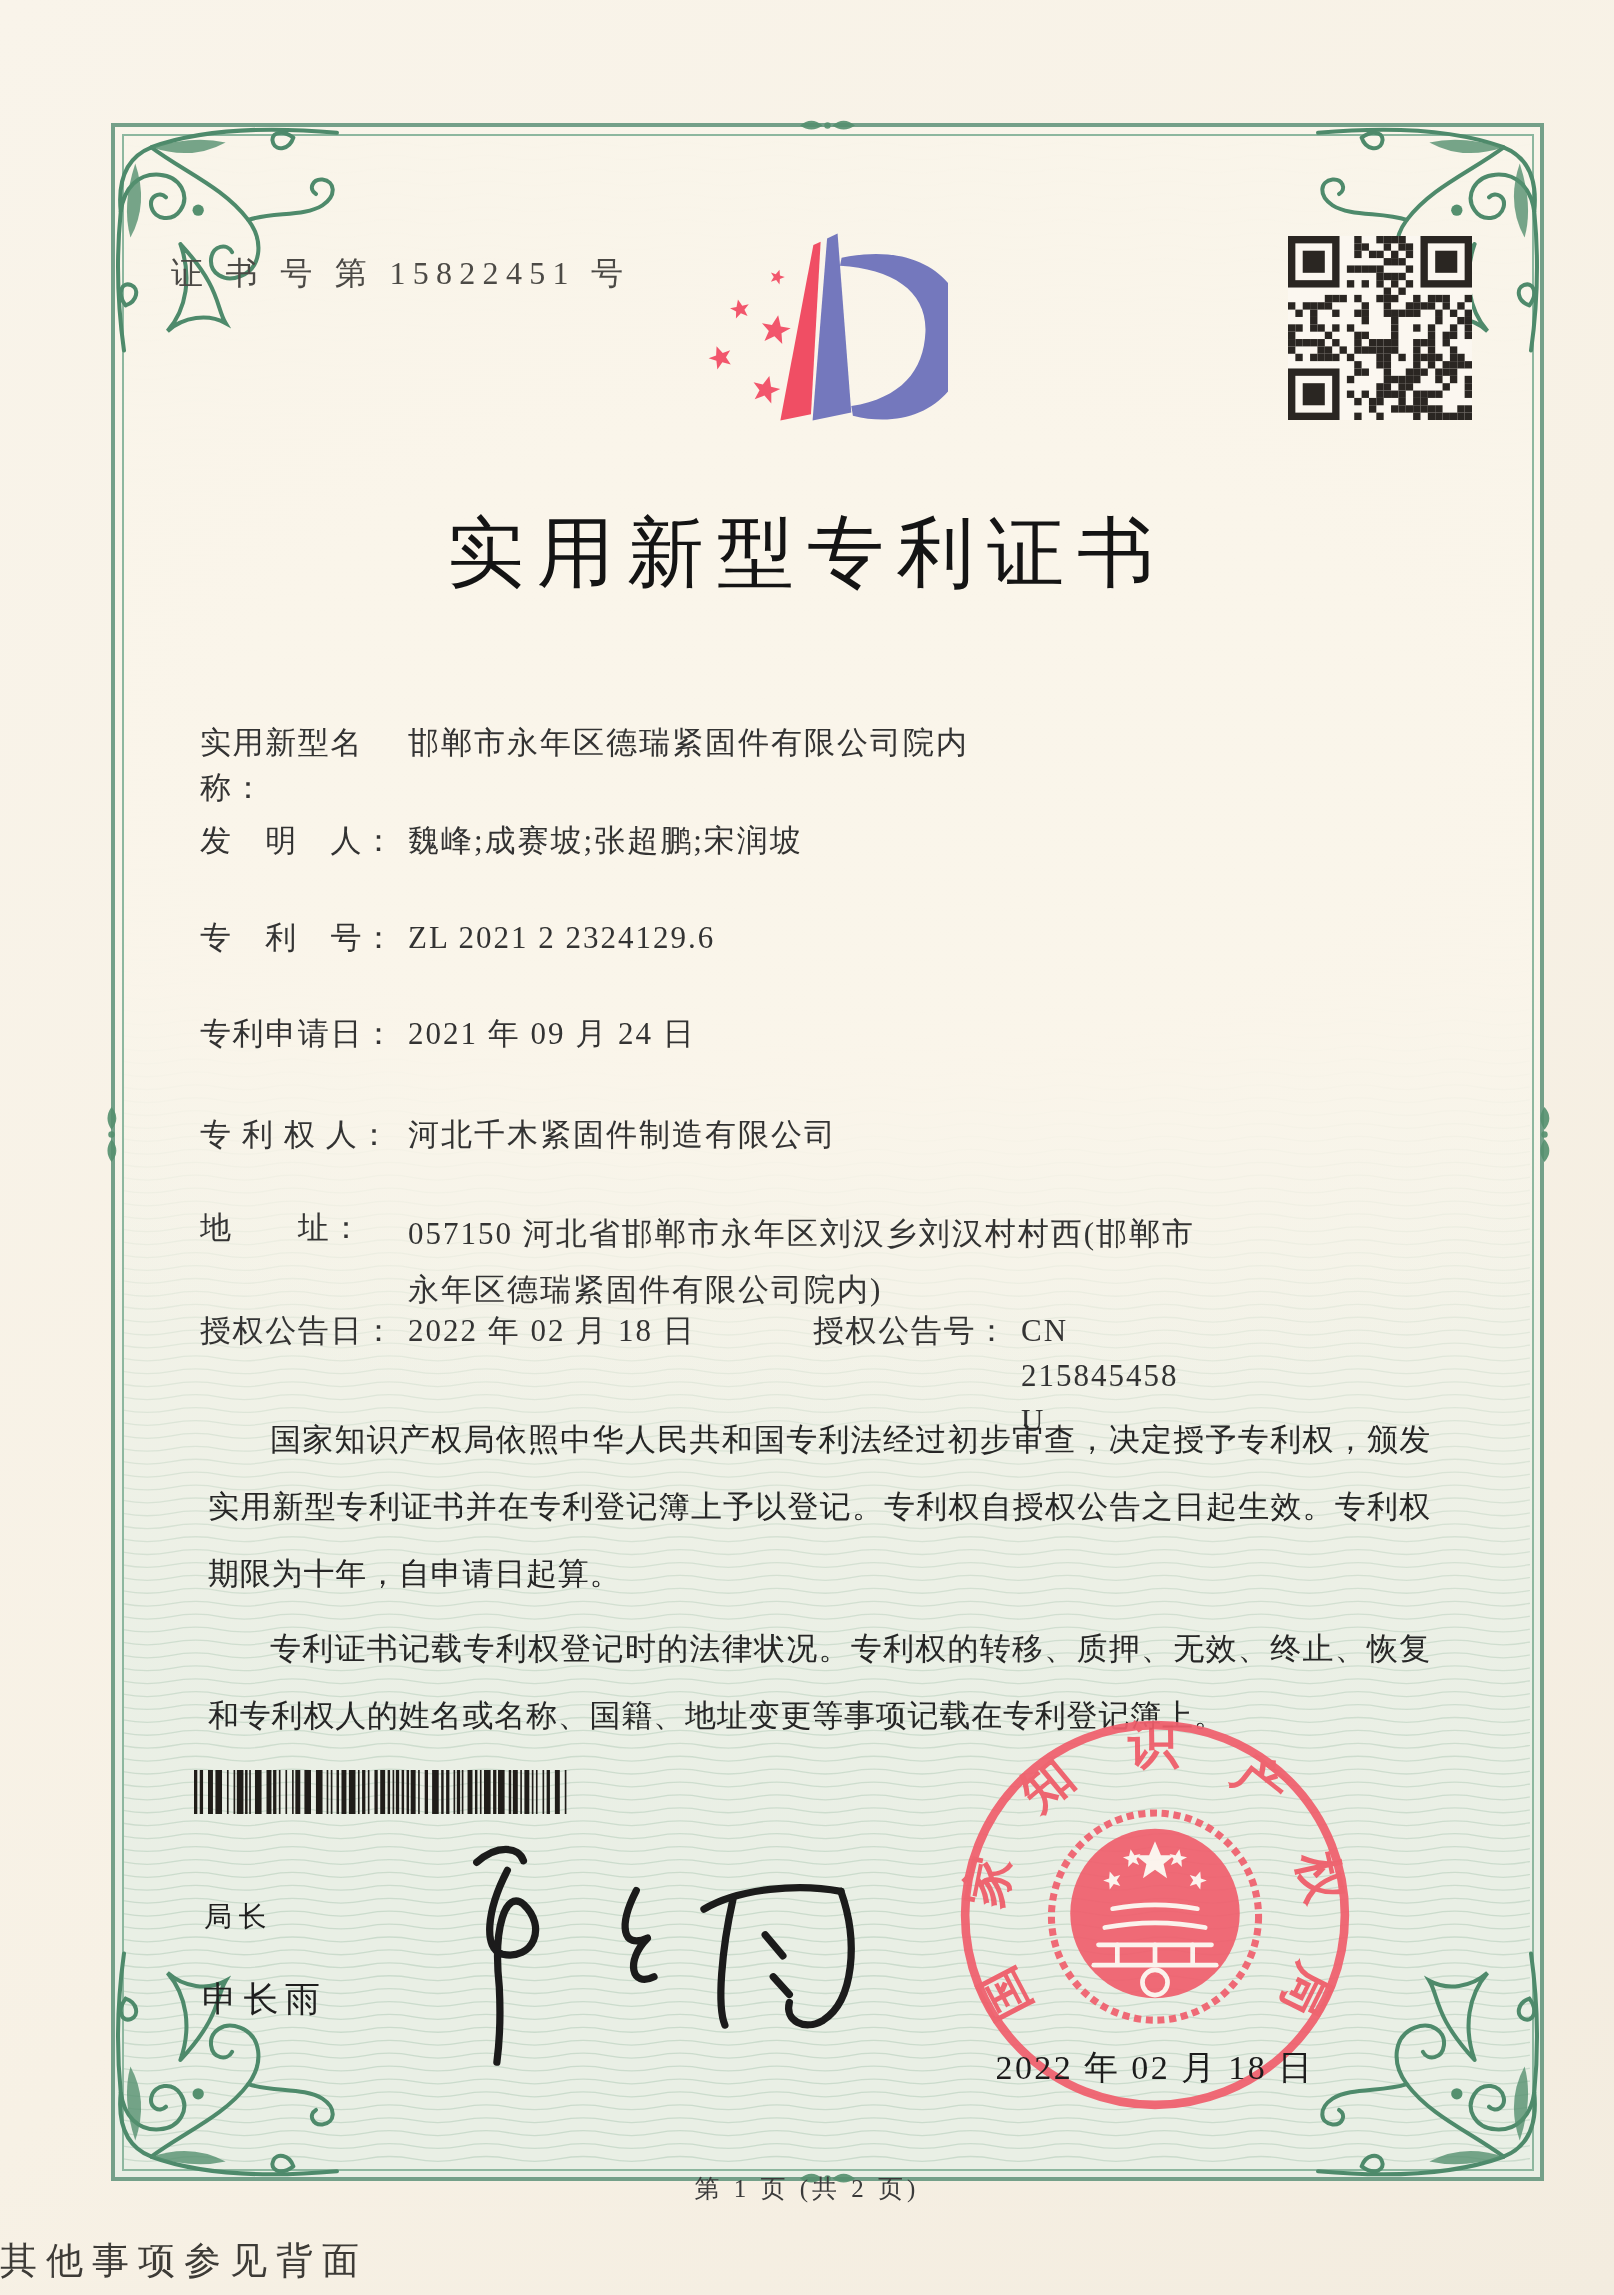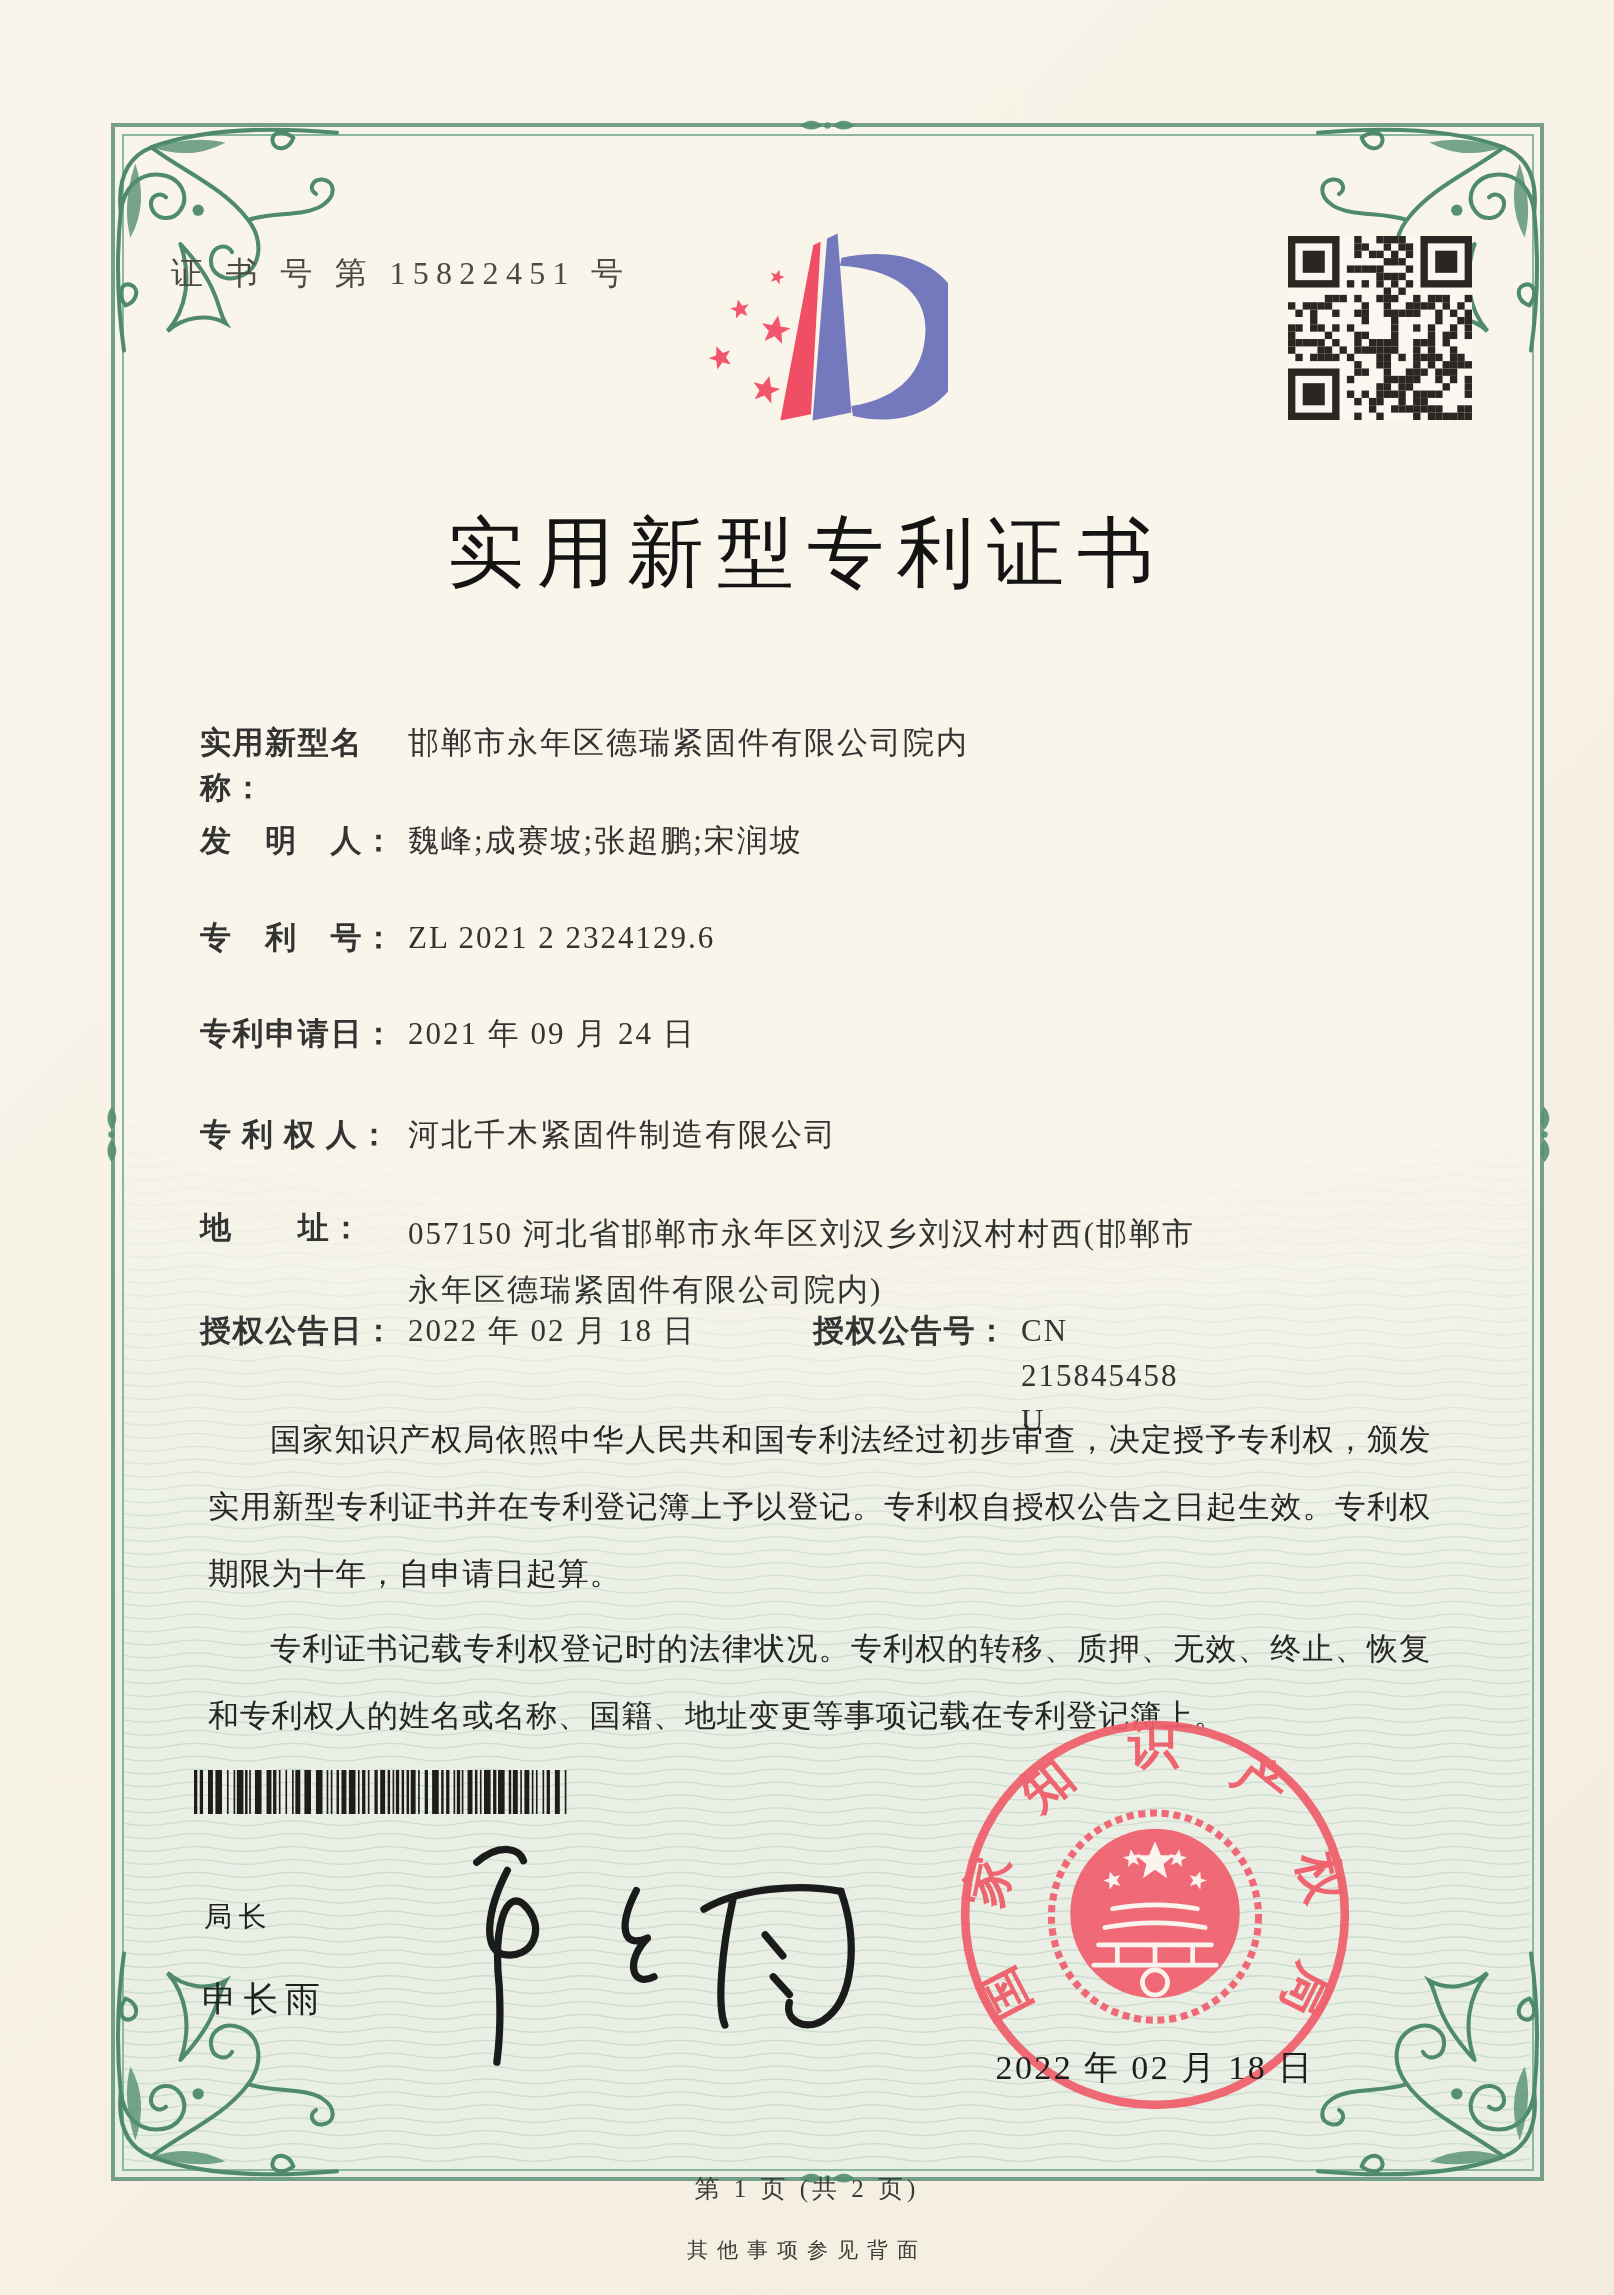--- a/index.html
+++ b/index.html
@@ -30,42 +30,42 @@
   .cert-no{position:absolute;left:171px;top:252px;font-size:32px;letter-spacing:7.3px;color:#4c4a46;}
   .logo{position:absolute;left:682px;top:211px;width:266px;height:258px;}
   .qr{position:absolute;left:1288px;top:236px;width:184px;height:184px;}
   .title{position:absolute;left:0;width:100%;top:502px;text-align:center;
     font-size:77px;font-weight:normal;letter-spacing:13px;color:#141414;}
   
   .fields{position:absolute;left:200px;top:721px;width:1239px;font-size:31px;color:#333;}
   .fRow{position:absolute;left:0;display:flex;letter-spacing:1.6px;line-height:1.45;}
   .fr0{top:0}.fr1{top:98px}.fr2{top:195px}.fr3{top:291px}.fr4{top:392px}.fr5{top:485px}
   .grantRow{top:588px}
-  .lab{width:208px;flex:none;font-weight:bold;}
+  .lab{width:208px;flex:none;}
   .val{letter-spacing:2px;}
   .fr5 .val{width:799px;line-height:1.8;}
   .grant2{position:absolute;left:613px;top:0;display:flex;}
   
   .paras{position:absolute;left:200px;top:1399px;width:1239px;font-size:31px;
     line-height:2.16;color:#262626;text-align:justify;letter-spacing:0.8px;}
   .paras p{margin:8px;text-indent:2em;}
   
   .barcode{position:absolute;left:194px;top:1770px;width:379px;height:44px;}
   .signoff-title{position:absolute;left:204px;top:1898px;font-size:28px;letter-spacing:6.5px;
     font-family:Liberation Sans, sans-serif;color:#1f1f1f;}
   .signoff-name{position:absolute;left:202px;top:1976px;font-size:35px;letter-spacing:6.5px;
     font-family:"Liberation Sans",sans-serif;color:#1f1f1f;}
   .signature{position:absolute;left:420px;top:1814px;width:468px;height:282px;}
   .seal{position:absolute;left:951px;top:1711px;width:408px;height:408px;opacity:.93;}
   .seal-date{position:absolute;left:951px;top:2045px;width:408px;text-align:center;
     font-size:34px;letter-spacing:2.4px;color:#1c1c1c;}
   .page-num{position:absolute;left:0;width:100%;top:2132px;text-align:center;
     font-size:25px;letter-spacing:4px;color:#3a3a3a;margin-top:40px;}
-  .back-note{position:absolute;left:0;width:100%;top:2236px;text-align:center;
-    font-size:21px;letter-spacing:9px;color:#3d3b37;}
+  .back-note{position:absolute;left:0;width:100%;top:2236px;
+    font-size:37px;letter-spacing:9px;color:#3d3b37;}
 </style>
 </head>
 <body>
 
 <svg width="0" height="0" style="position:absolute" aria-hidden="true">
   <defs>
     <path id="star" d="M0,-10 L2.9,-3.1 L9.5,-3.1 L4.2,1.2 L5.9,8.1 L0,4 L-5.9,8.1 L-4.2,1.2 L-9.5,-3.1 L-2.9,-3.1 Z"></path>
     <symbol id="crn" viewBox="0 0 300 300">
       <g fill="none" stroke="#4e8a6b" stroke-width="5" stroke-linecap="round">
         <path d="M290,22 C200,14 120,18 60,40 C30,52 18,80 22,120 C26,90 44,72 70,74 C96,76 108,100 96,118 C86,133 64,130 60,114 C57,101 70,94 78,102"></path>

